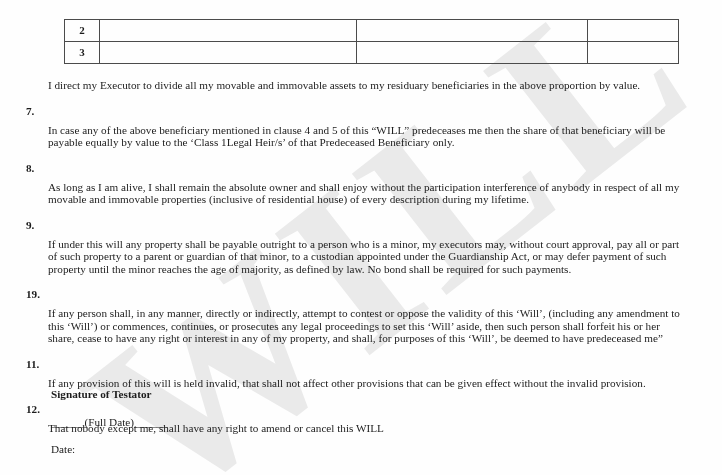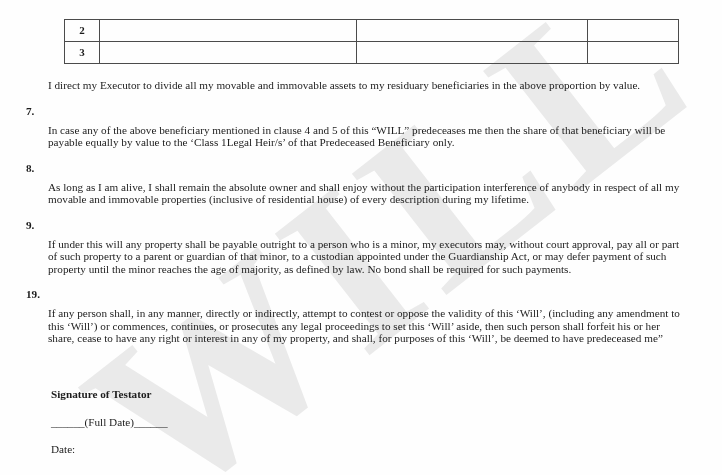--- a/index.html
+++ b/index.html
@@ -117,21 +117,33 @@
       </div>
     </div>
 
     <div class="clause">
       <span class="num">19.</span>
       <div class="body">
         <p>If any person shall, in any manner, directly or indirectly, attempt to contest or oppose the validity of this ‘Will’, (including any amendment to this ‘Will’) or commences, continues, or prosecutes any legal proceedings to set this ‘Will’ aside, then such person shall forfeit his or her share, cease to have any right or interest in any of my property, and shall, for purposes of this ‘Will’, be deemed to have predeceased me”</p>
       </div>
     </div>
 
+    <div class="clause">
+      <span class="num">11.</span>
+      <div class="body">
+        <p>If any provision of this will is held invalid, that shall not affect other provisions that can be given effect without the invalid provision.</p>
+      </div>
+    </div>
 
+    <div class="clause">
+      <span class="num">12.</span>
+      <div class="body">
+        <p>That nobody except me, shall have any right to amend or cancel this WILL</p>
+      </div>
+    </div>
 
   </div>
 
   <div class="signature">
     <p class="sig-head">Signature of Testator</p>
     <p class="sig-name">______(Full Date)______</p>
     <p class="sig-date">Date:</p>
   </div>
 
 </div>

